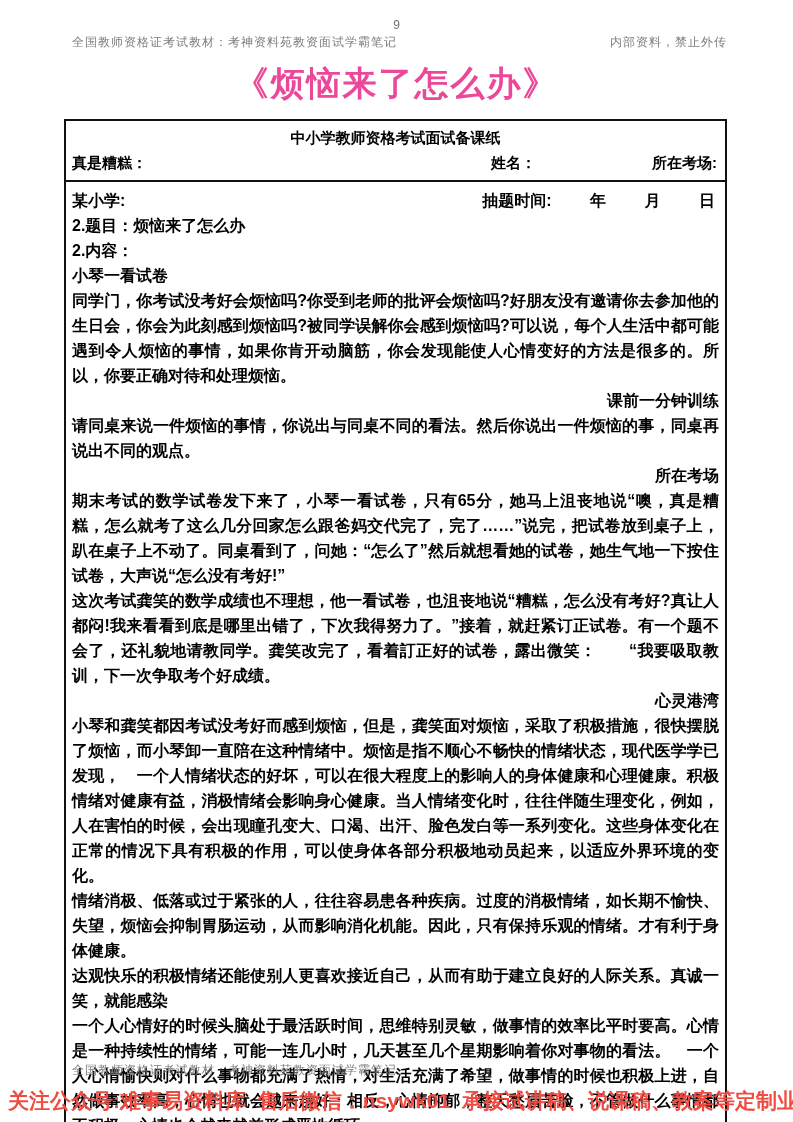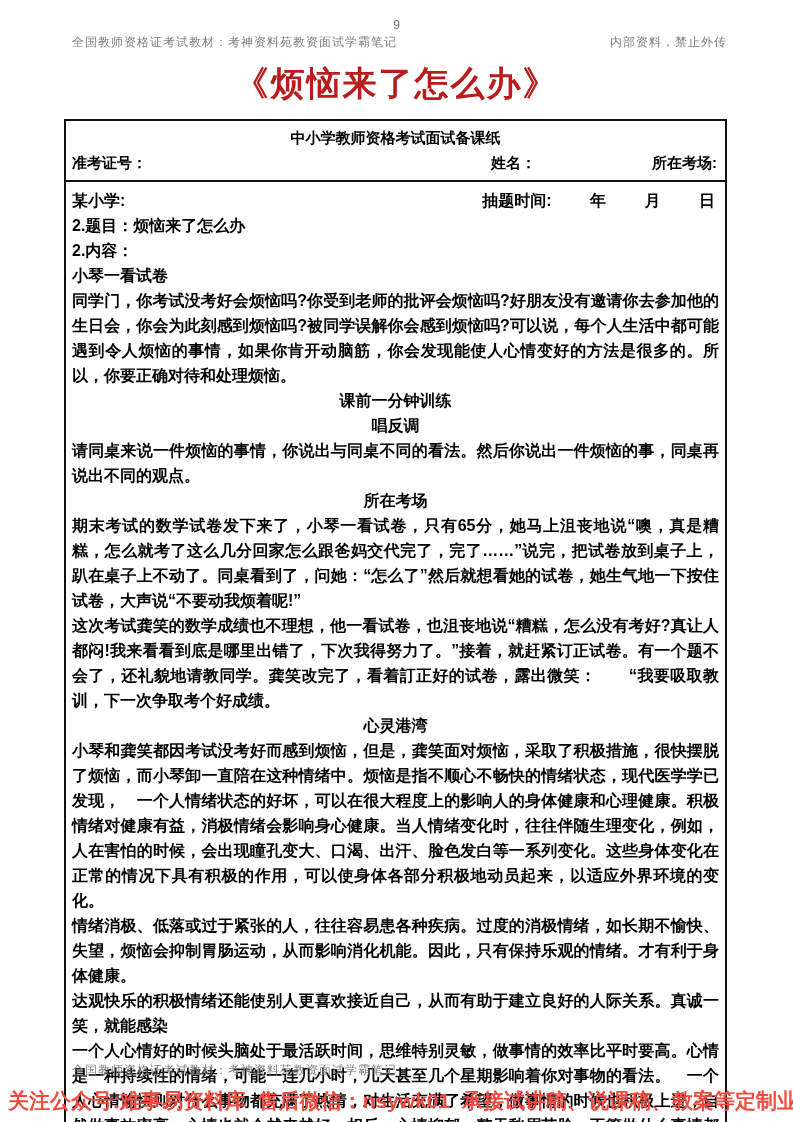--- a/index.html
+++ b/index.html
@@ -9,21 +9,21 @@
   }
   .page-number{
     text-align:center;font-size:12px;color:#6f6f6f;padding-top:18px;line-height:14px;
   }
   .header-row{
     display:flex;justify-content:space-between;align-items:baseline;
     margin:2px 66px 0 72px;font-size:12px;color:#7d7d7d;letter-spacing:1px;
   }
   .doc-title{
     text-align:center;font-size:34px;font-weight:bold;letter-spacing:2px;
-    margin:10px 0 12px 0;color:#b91c1c;
+    margin:10px 0 12px 0;color:#ec4899;
   }
   .paper{
     box-sizing:border-box;margin-left:64px;width:663px;border:2px solid #111;
     background:#fff;
   }
   .form-title{
     text-align:center;font-weight:bold;font-size:15px;padding:7px 0 2px 0;line-height:20px;
   }
   .info-row{
     display:flex;align-items:baseline;font-weight:bold;font-size:15px;
@@ -34,21 +34,21 @@
   .info-cell-venue{margin-left:auto;}
   .content{
     padding:6px 6px 6px 6px;font-weight:bold;font-size:16px;line-height:25px;
     min-height:846px;box-sizing:border-box;
   }
   .meta-row{display:flex;align-items:baseline;}
   .draw-time-group{margin-left:auto;padding-right:4px;}
   .draw-time-group span{display:inline-block;}
   .dt-unit{margin-left:34px;}
   .content p{margin:0;text-align:justify;}
-  .content p.h{text-align:center;}
+  .content p.h{text-align:right;}
   .lesson-title{text-align:center;font-weight:bold;margin:1px 0;}
   .footer-text{
     position:absolute;left:72px;top:1062px;font-size:12px;color:#7d7d7d;letter-spacing:1px;
   }
   .promo-banner{
     position:absolute;left:0;top:1086px;width:100%;box-sizing:border-box;
     padding-left:8px;font-size:21px;font-weight:bold;white-space:pre;
     line-height:30px;
   }
 </style>
@@ -61,21 +61,21 @@
   <span>全国教师资格证考试教材：考神资料苑教资面试学霸笔记</span>
   <span>内部资料，禁止外传</span>
 </div>
 
 <div class="doc-title">《烦恼来了怎么办》</div>
 
 <div class="paper">
   <div class="form-title">中小学教师资格考试面试备课纸</div>
 
   <div class="info-row">
-    <span class="info-cell-admission">准考证号：</span>
+    <span class="info-cell-admission">真是糟糕：</span>
     <span class="info-cell-name">姓名：</span>
     <span class="info-cell-venue">所在考场:</span>
   </div>
 
   <div class="content">
     <div class="meta-row">
       <span>某小学:</span>
       <span class="draw-time-group">
         <span>抽题时间:</span>
         <span class="dt-unit">年</span>
@@ -84,24 +84,23 @@
       </span>
     </div>
 
     <p>2.题目：烦恼来了怎么办</p>
     <p>2.内容：</p>
 
     <p class="lesson-title">小琴一看试卷</p>
 
     <p>同学门，你考试没考好会烦恼吗?你受到老师的批评会烦恼吗?好朋友没有邀请你去参加他的生日会，你会为此刻感到烦恼吗?被同学误解你会感到烦恼吗?可以说，每个人生活中都可能遇到令人烦恼的事情，如果你肯开动脑筋，你会发现能使人心情变好的方法是很多的。所以，你要正确对待和处理烦恼。</p>
     <p class="h">课前一分钟训练</p>
-    <p class="h">唱反调</p>
     <p>请同桌来说一件烦恼的事情，你说出与同桌不同的看法。然后你说出一件烦恼的事，同桌再说出不同的观点。</p>
     <p class="h">所在考场</p>
-    <p>期末考试的数学试卷发下来了，小琴一看试卷，只有65分，她马上沮丧地说“噢，真是糟糕，怎么就考了这么几分回家怎么跟爸妈交代完了，完了……”说完，把试卷放到桌子上，趴在桌子上不动了。同桌看到了，问她：“怎么了”然后就想看她的试卷，她生气地一下按住试卷，大声说“不要动我烦着呢!”</p>
+    <p>期末考试的数学试卷发下来了，小琴一看试卷，只有65分，她马上沮丧地说“噢，真是糟糕，怎么就考了这么几分回家怎么跟爸妈交代完了，完了……”说完，把试卷放到桌子上，趴在桌子上不动了。同桌看到了，问她：“怎么了”然后就想看她的试卷，她生气地一下按住试卷，大声说“怎么没有考好!”</p>
     <p>这次考试龚笑的数学成绩也不理想，他一看试卷，也沮丧地说“糟糕，怎么没有考好?真让人都闷!我来看看到底是哪里出错了，下次我得努力了。”接着，就赶紧订正试卷。有一个题不会了，还礼貌地请教同学。龚笑改完了，看着訂正好的试卷，露出微笑：　　“我要吸取教训，下一次争取考个好成绩。</p>
     <p class="h">心灵港湾</p>
     <p>小琴和龚笑都因考试没考好而感到烦恼，但是，龚笑面对烦恼，采取了积极措施，很快摆脱了烦恼，而小琴卸一直陪在这种情绪中。烦恼是指不顺心不畅快的情绪状态，现代医学学已发现，　一个人情绪状态的好坏，可以在很大程度上的影响人的身体健康和心理健康。积极情绪对健康有益，消极情绪会影响身心健康。当人情绪变化时，往往伴随生理变化，例如，人在害怕的时候，会出现瞳孔变大、口渴、出汗、脸色发白等一系列变化。这些身体变化在正常的情况下具有积极的作用，可以使身体各部分积极地动员起来，以适应外界环境的变化。</p>
     <p>情绪消极、低落或过于紧张的人，往往容易患各种疾病。过度的消极情绪，如长期不愉快、失望，烦恼会抑制胃肠运动，从而影响消化机能。因此，只有保持乐观的情绪。才有利于身体健康。</p>
     <p>达观快乐的积极情绪还能使别人更喜欢接近自己，从而有助于建立良好的人际关系。真诚一笑，就能感染</p>
     <p>一个人心情好的时候头脑处于最活跃时间，思维特别灵敏，做事情的效率比平时要高。心情是一种持续性的情绪，可能一连几小时，几天甚至几个星期影响着你对事物的看法。　一个人心情愉快则对什么事物都充满了热情，对生活充满了希望，做事情的时候也积极上进，自然做事效率高，心情也就会越来越好：相反，心情抑郁，整天愁眉苦脸，不管做什么事情都不积极，心情也会越来越差形成恶性循环。</p>
   </div>
 </div>
 
 <div class="footer-text">全国教师资格证考试教材：考神资料苑教资面试学霸笔记</div>

